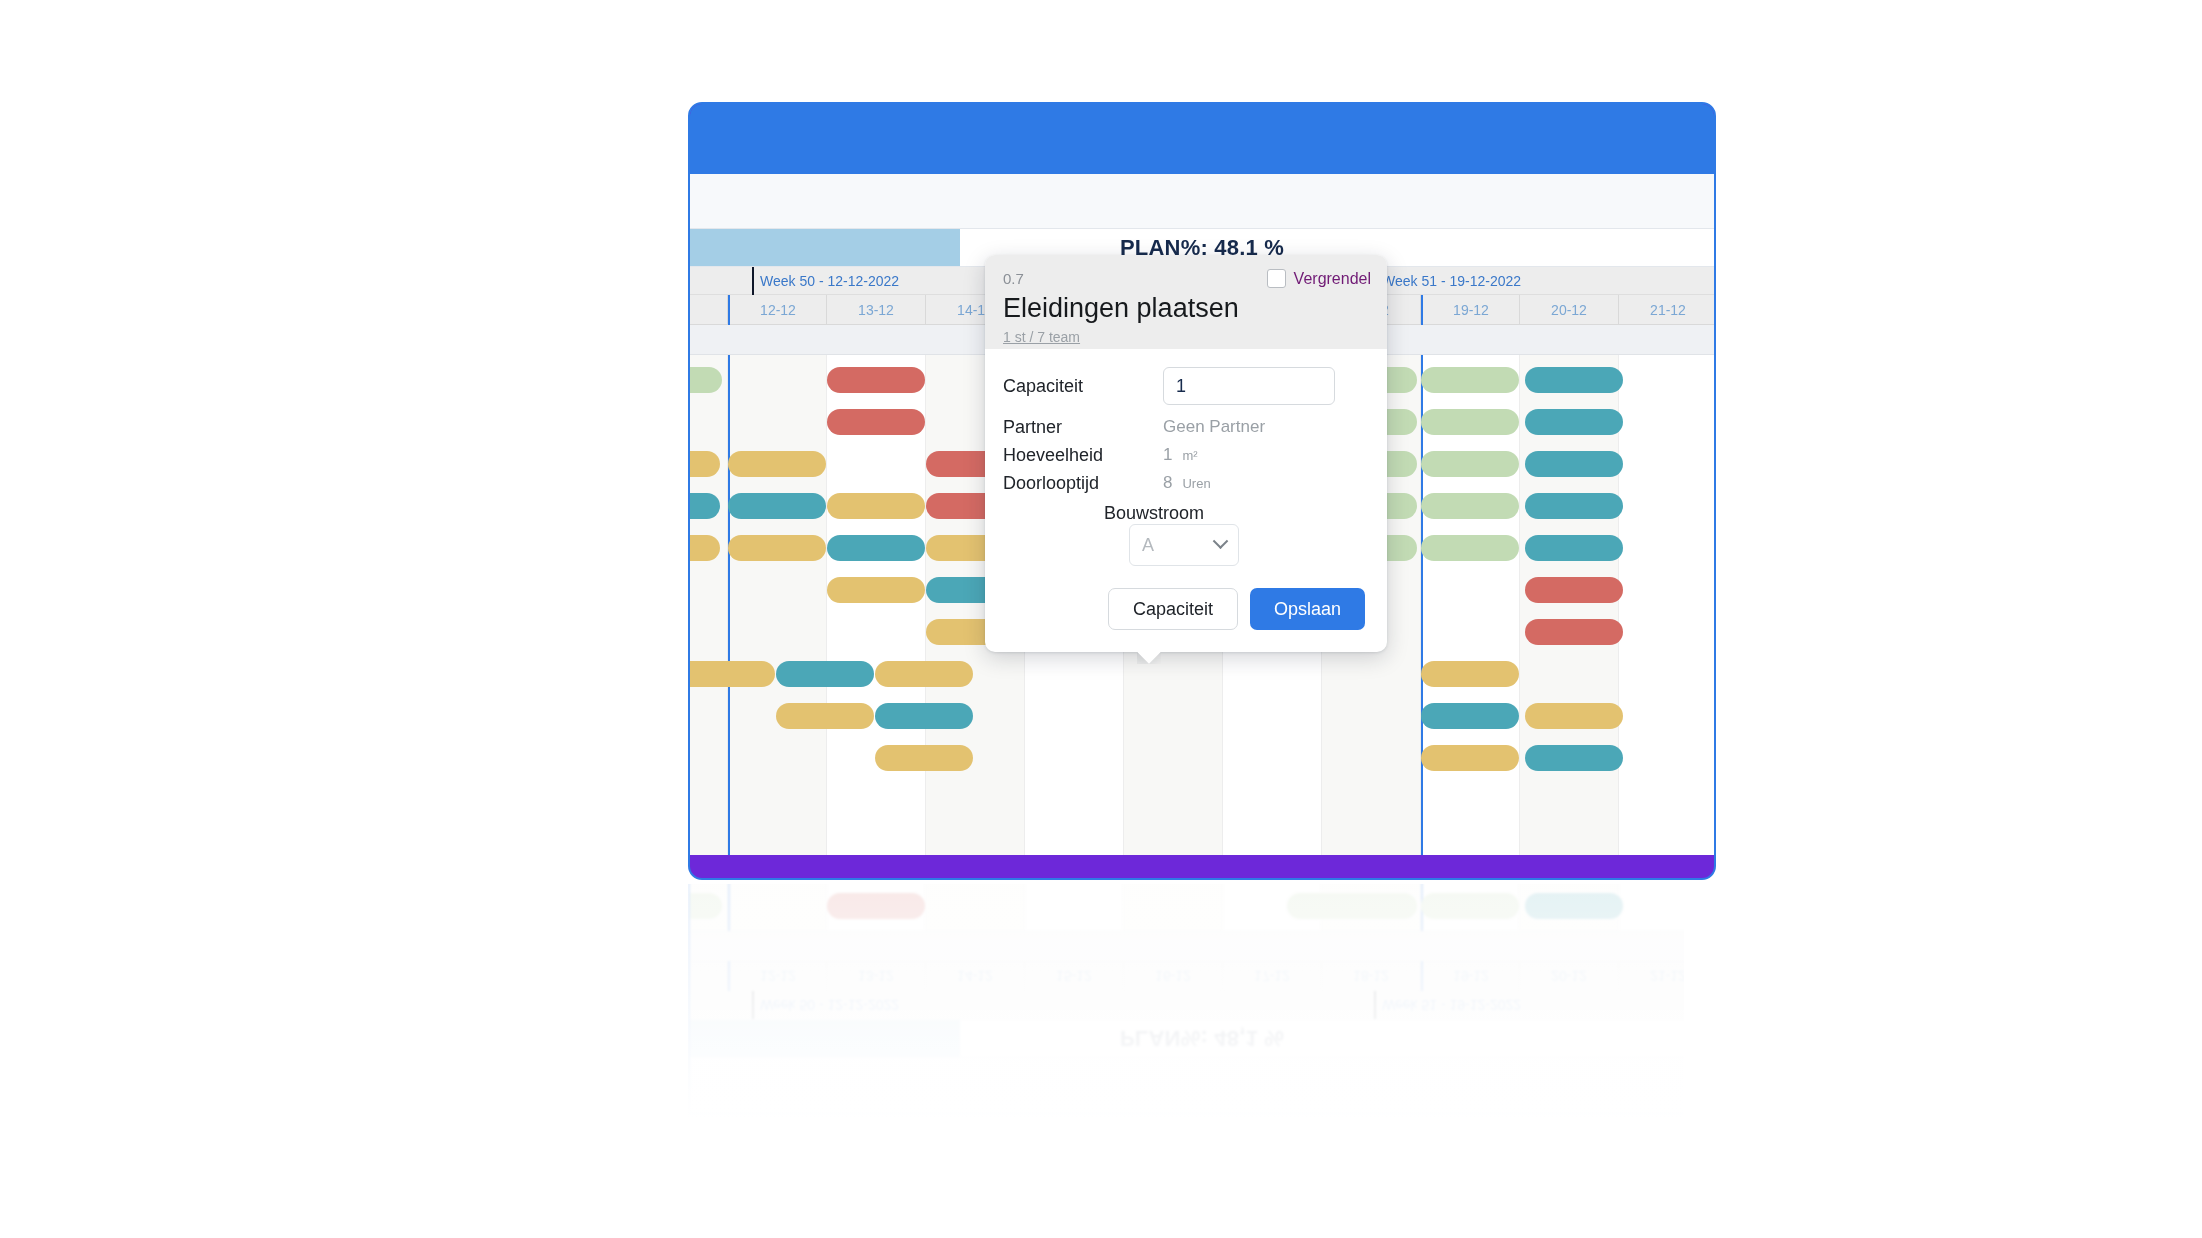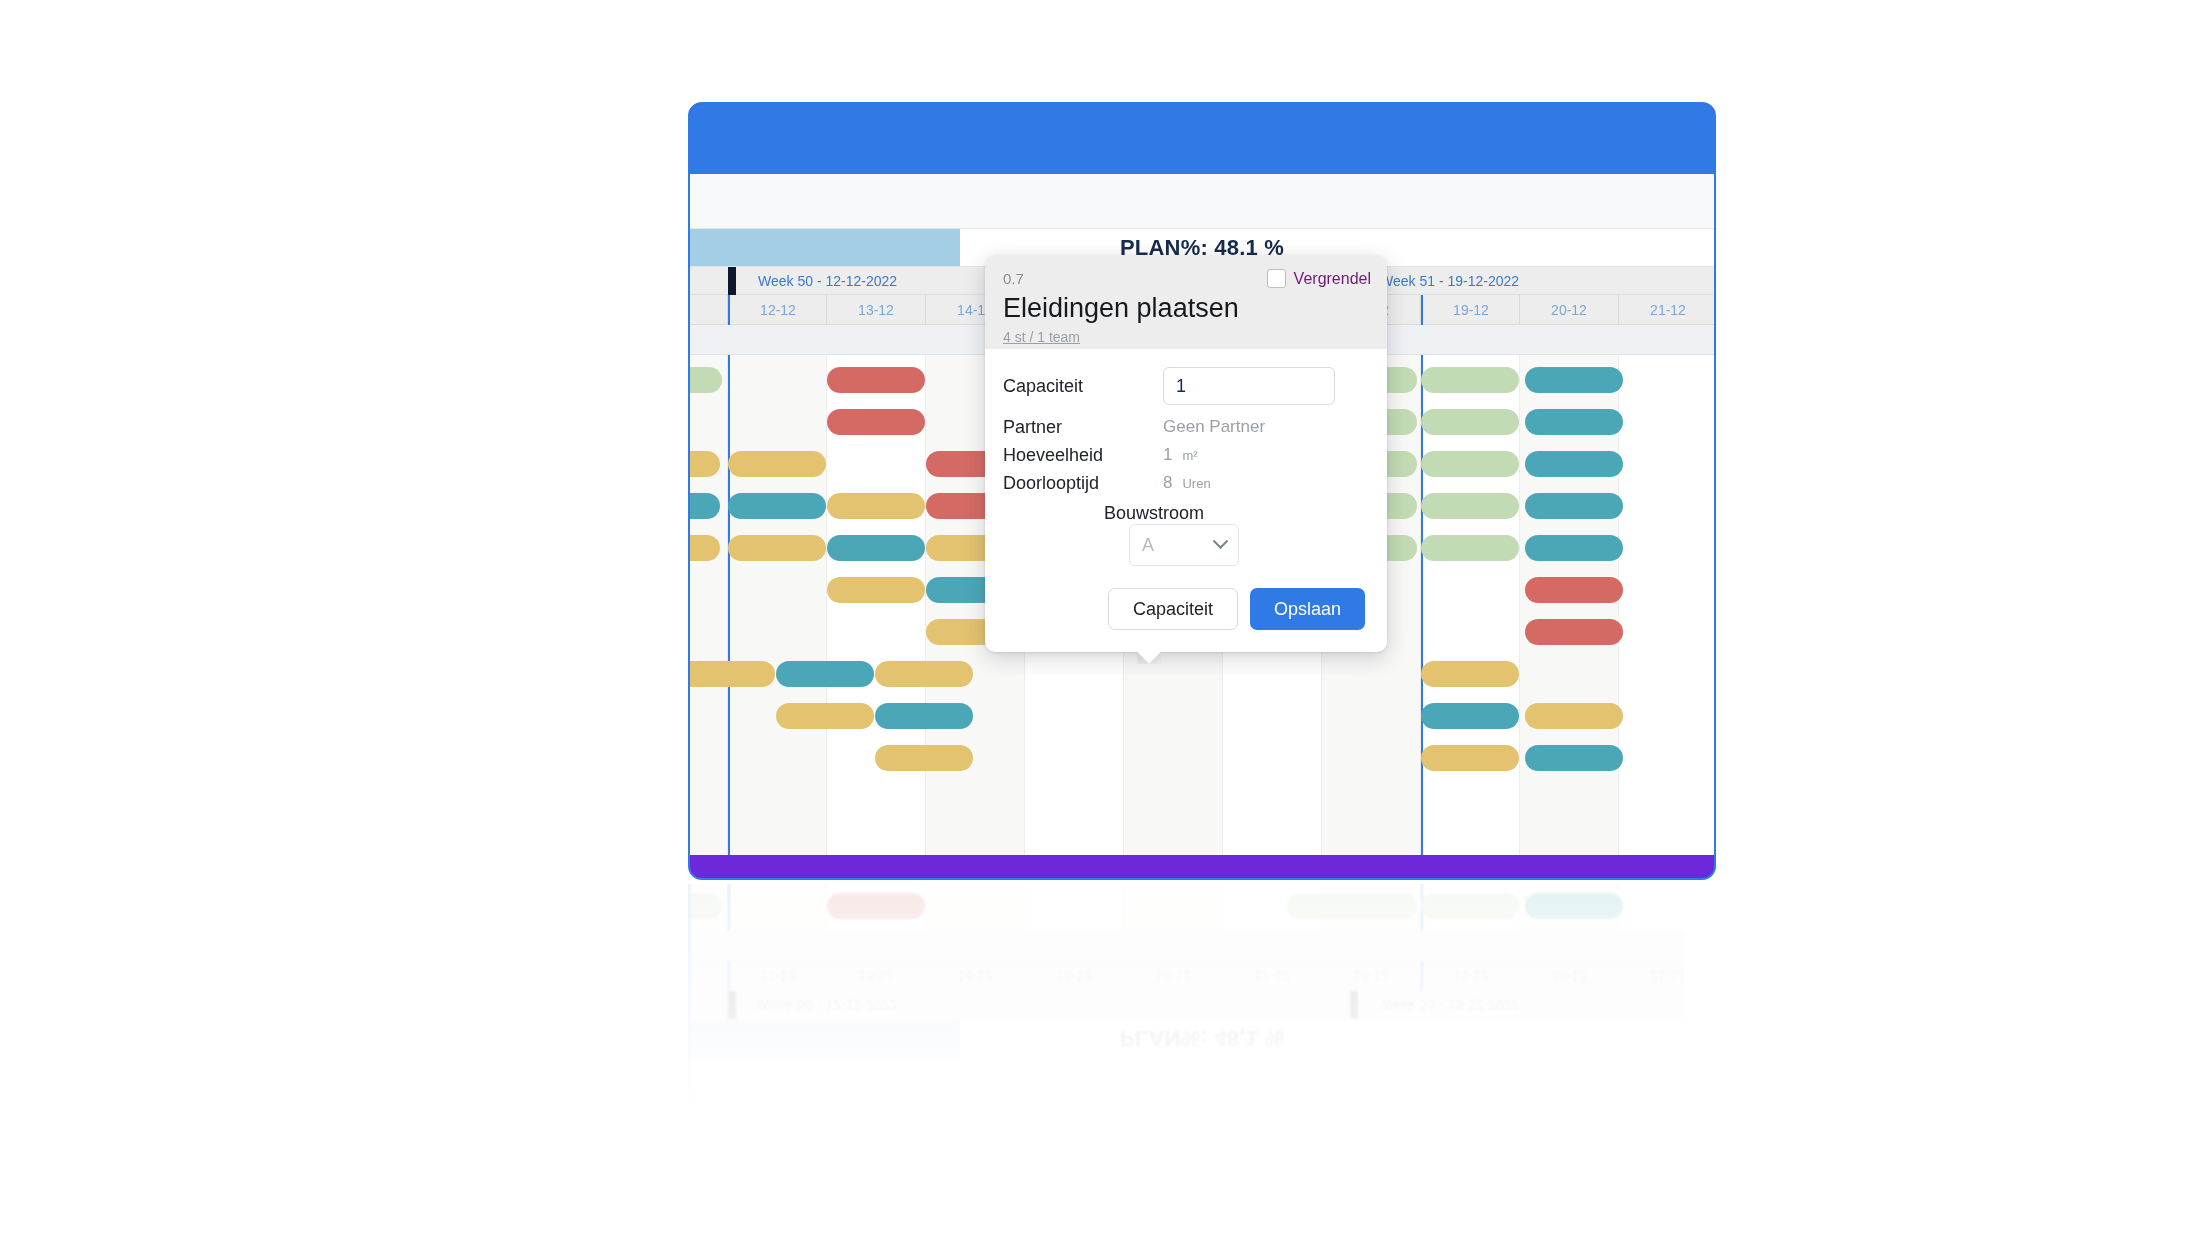--- a/index.html
+++ b/index.html
@@ -57,24 +57,25 @@
   
   .weekrow {
     position: relative;
     height: 28px;
     background: #ededed;
     border-bottom: 1px solid #dedede;
   }
   .weeklabel {
     position: absolute; top: 0; height: 28px;
     display: flex; align-items: center;
-    padding-left: 22px;
+    padding-left: 6px;
     font-size: 14px; color: #3a78c9;
-    border-left: 8px solid #0f172a;
+    border-left: 2px solid #0f172a;
     white-space: nowrap;
+    margin-left: 24px;
   }
 
   .dayrow {
     position: relative;
     height: 30px;
     background: #ededed;
     border-bottom: 1px solid #d9d9d9;
   }
   .daycell {
     position: absolute; top: 0; height: 30px;
@@ -392,21 +393,21 @@
         <div class="bar" style="left: 835px; width: 98px; top: 390px; height: 26px; background: rgb(75, 167, 183);"></div>
       </div>
 
   </div>
 
   <div class="popup">
 
     <div class="phead">
       <div class="code">0.7</div>
       <div class="ptitle">Eleidingen plaatsen</div>
-      <div class="psub">4 st / 1 team</div>
+      <div class="psub">1 st / 7 team</div>
       <div class="lockwrap">
         <div class="lockbox"></div>
         <div class="locklabel">Vergrendel</div>
       </div>
     </div>
 
     <div class="pbody">
 
       <div class="frow cap">
         <div class="flabel">Capaciteit</div>

